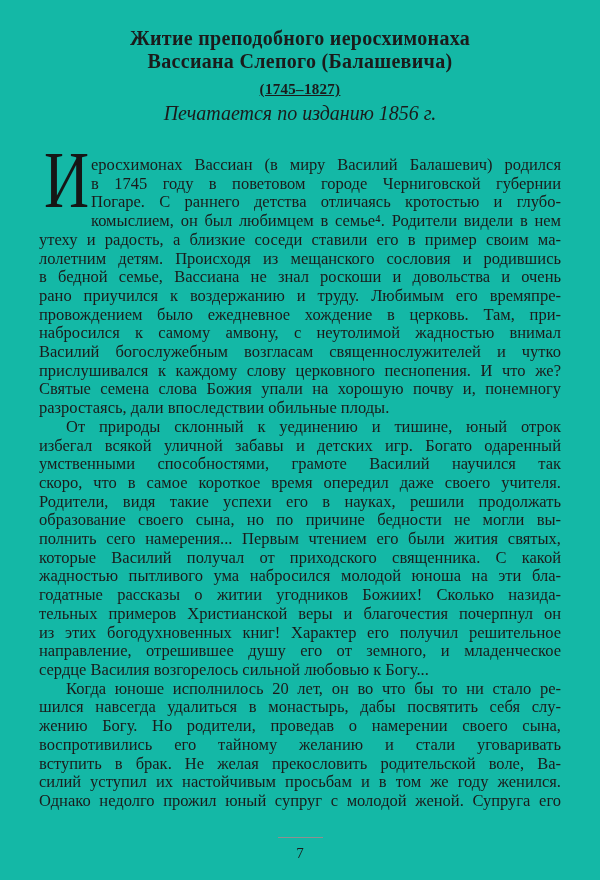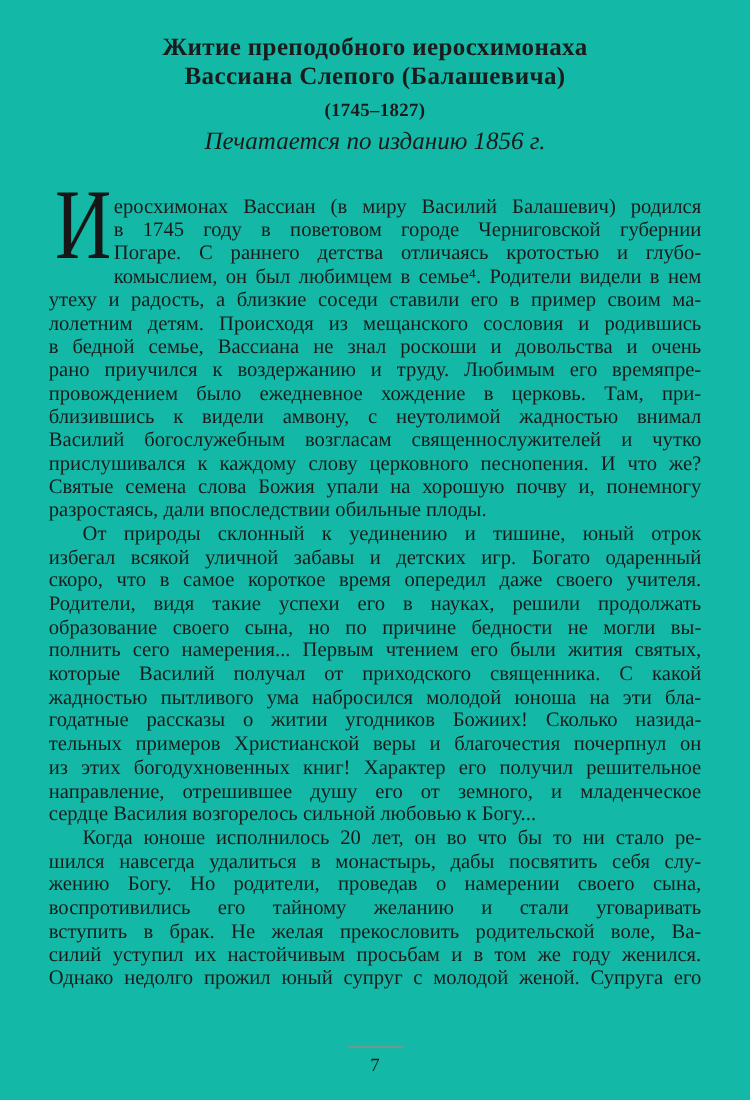--- a/index.html
+++ b/index.html
@@ -19,20 +19,21 @@
     font-weight: bold;
     line-height: 23px;
     letter-spacing: 0.3px;
   }
   .years {
     font-size: 15px;
     font-weight: bold;
     margin-top: 7px;
     line-height: 18px;
     letter-spacing: 0.3px;
+    text-decoration: underline;
   }
   .edition-note {
     font-size: 20px;
     font-style: italic;
     margin-top: 6px;
     line-height: 19px;
   }
   .body-text {
     margin: 33px 39px 0 39px;
     width: 522px;
@@ -101,29 +102,30 @@
         </span>
         <div class="line">еросхимонах Вассиан (в миру Василий Балашевич) родился</div>
         <div class="line">в 1745 году в поветовом городе Черниговской губернии</div>
         <div class="line">Погаре. С раннего детства отличаясь кротостью и глубо-</div>
         <div class="line">комыслием, он был любимцем в семье⁴. Родители видели в нем</div>
         <div class="line">утеху и радость, а близкие соседи ставили его в пример своим ма-</div>
         <div class="line">лолетним детям. Происходя из мещанского сословия и родившись</div>
         <div class="line">в бедной семье, Вассиана не знал роскоши и довольства и очень</div>
         <div class="line">рано приучился к воздержанию и труду. Любимым его времяпре-</div>
         <div class="line">провождением было ежедневное хождение в церковь. Там, при-</div>
-        <div class="line">близившись к видели амвону, с неутолимой жадностью внимал</div>
+        <div class="line">набросился к самому амвону, с неутолимой жадностью внимал</div>
         <div class="line">Василий богослужебным возгласам священнослужителей и чутко</div>
         <div class="line">прислушивался к каждому слову церковного песнопения. И что же?</div>
         <div class="line">Святые семена слова Божия упали на хорошую почву и, понемногу</div>
         <div class="line endline">разростаясь, дали впоследствии обильные плоды.</div>
       </div>
       <div class="para">
         <div class="line indent">От природы склонный к уединению и тишине, юный отрок</div>
         <div class="line">избегал всякой уличной забавы и детских игр. Богато одаренный</div>
+        <div class="line">умственными способностями, грамоте Василий научился так</div>
         <div class="line">скоро, что в самое короткое время опередил даже своего учителя.</div>
         <div class="line">Родители, видя такие успехи его в науках, решили продолжать</div>
         <div class="line">образование своего сына, но по причине бедности не могли вы-</div>
         <div class="line">полнить сего намерения... Первым чтением его были жития святых,</div>
         <div class="line">которые Василий получал от приходского священника. С какой</div>
         <div class="line">жадностью пытливого ума набросился молодой юноша на эти бла-</div>
         <div class="line">годатные рассказы о житии угодников Божиих! Сколько назида-</div>
         <div class="line">тельных примеров Христианской веры и благочестия почерпнул он</div>
         <div class="line">из этих богодухновенных книг! Характер его получил решительное</div>
         <div class="line">направление, отрешившее душу его от земного, и младенческое</div>

